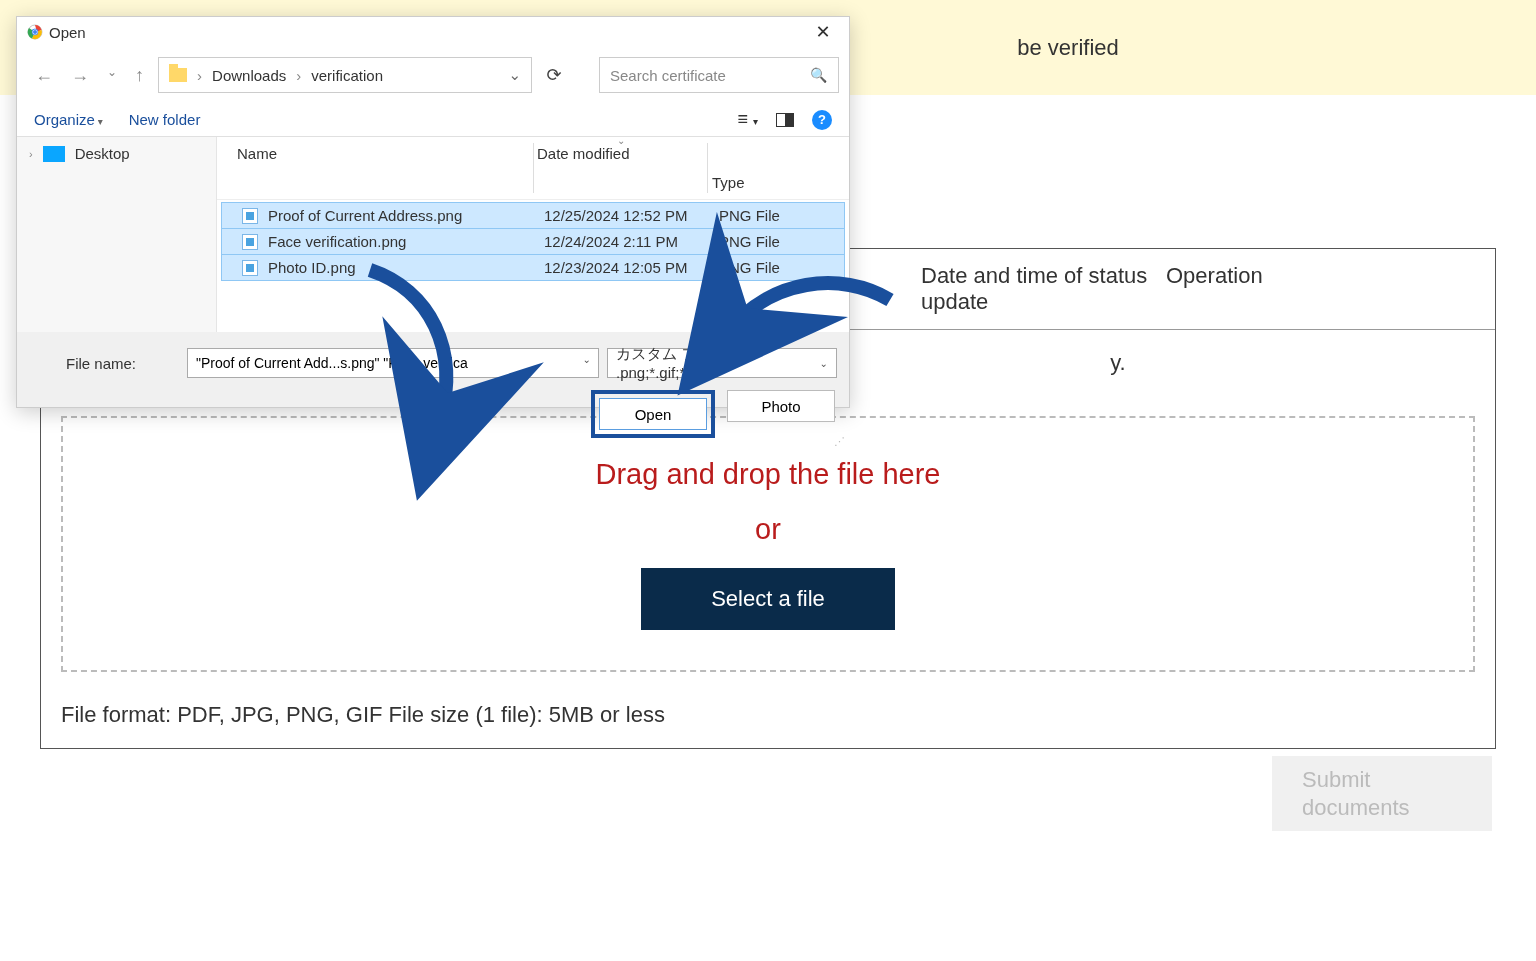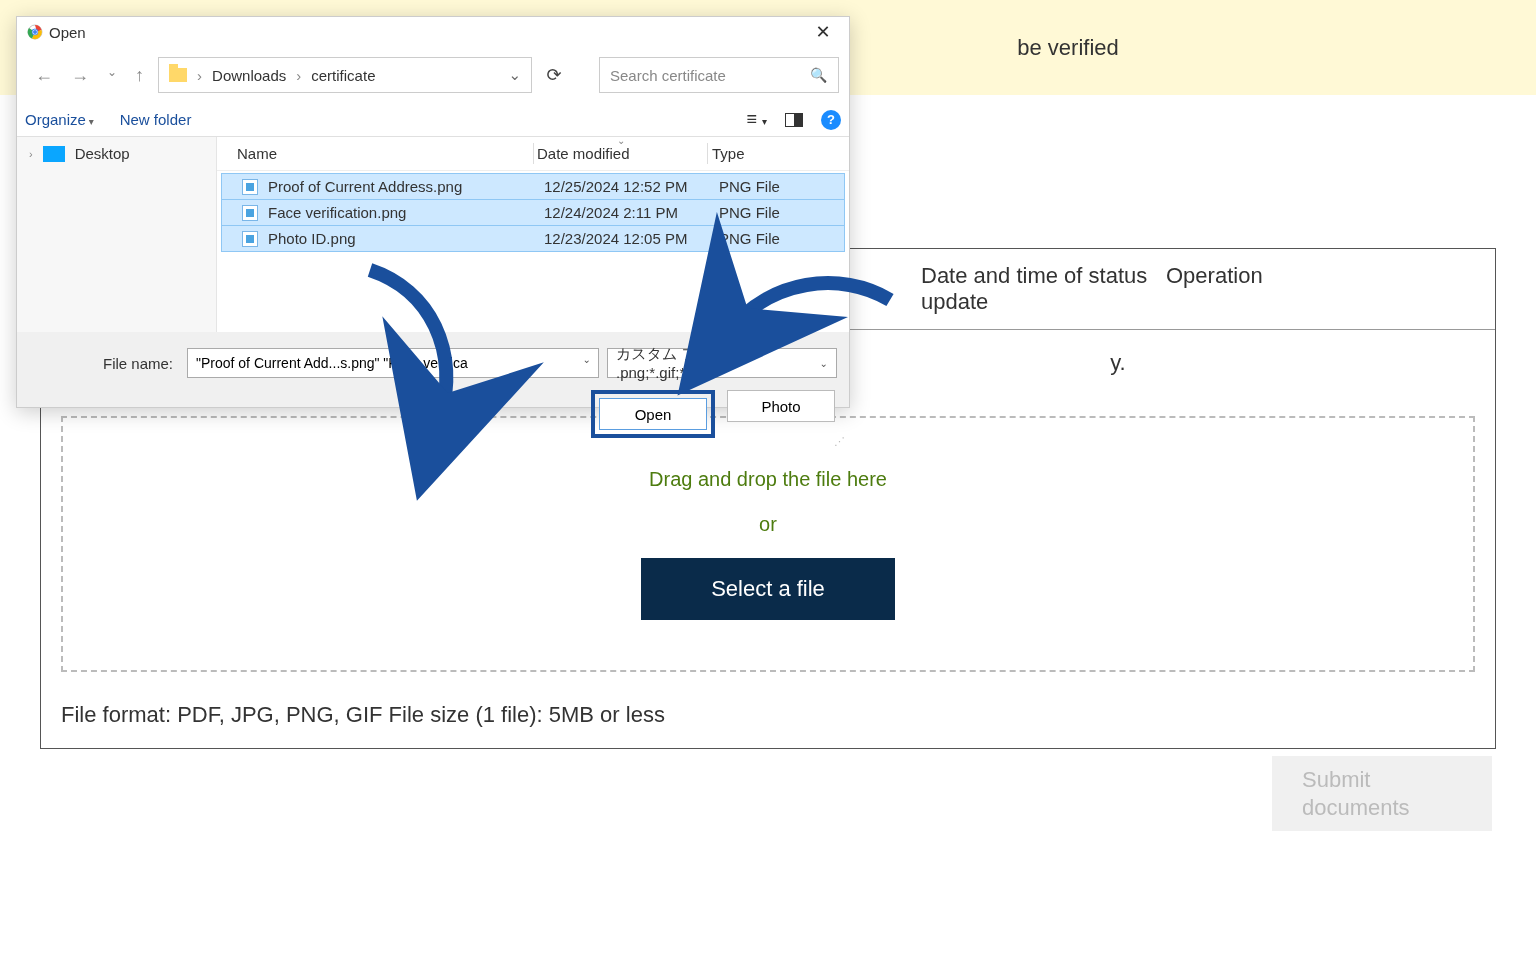--- a/index.html
+++ b/index.html
@@ -55,21 +55,21 @@
   .dropzone {
     margin: 20px;
     height: 256px;
     border: 2px dashed #bbb;
     display: flex;
     flex-direction: column;
     align-items: center;
     justify-content: center;
     gap: 22px;
   }
-  .dropzone .dz-text { font-size: 20px; color: #4d7c0f; }
+  .dropzone .dz-text { font-size: 29px; color: #b91c1c; }
   .select-file-btn {
     background: #0a2b4a;
     color: #fff;
     font-size: 22px;
     padding: 18px 70px;
     border: none;
     cursor: pointer;
   }
   .format-text {
     padding: 10px 20px 20px 20px;
@@ -151,56 +151,56 @@
     justify-content: space-between;
     color:#888;
     background:#fff;
     margin-left:23px;
   }
   .search-icon { font-size:14px; color:#444;}
   .dlg-toolbar {
     display:flex;
     align-items:center;
     justify-content: space-between;
-    padding: 6px 8px;
+    padding: 6px 17px;
     background:#fff;
   }
   .tb-left { display:flex; gap:26px; }
   .tb-left span { color:#1a4f9c; cursor:pointer; }
   .tb-left .organize::after { content:" \25BE"; font-size:10px; color:#666;}
   .tb-right { display:flex; gap:18px; align-items:center; }
   .tb-right .view-list { font-size:18px; color:#333; cursor:pointer;}
   .tb-right .view-list .vlcaret { font-size:10px;}
   .tb-right .view-pane { width:18px;height:14px;border:1px solid #333; display:inline-block; position:relative; cursor:pointer;}
   .tb-right .view-pane::after { content:""; position:absolute; right:0; top:0; bottom:0; width:8px; background:#333;}
   .tb-right .help { width:20px;height:20px;border-radius:50%;background:#1a8cff;color:#fff;display:flex;align-items:center;justify-content:center;font-size:13px;font-weight:bold;cursor:pointer;}
   .dlg-body { display:flex; height: 196px; background:#fff; border-top:1px solid #e0e0e0;}
   .sidebar { width: 200px; background:#f7f7f7; border-right:1px solid #e5e5e5;}
   .side-item { display:flex; align-items:center; gap:10px; padding:8px 12px; cursor:pointer;}
   .side-item .caret { color:#888; font-size:11px;}
   .desktop-icon { width:22px;height:16px;background:#0aa6ff;display:inline-block;}
   .file-area { flex:1; display:flex; flex-direction:column;}
   .columns { display:flex; padding: 8px 20px; color:#333; border-bottom:1px solid #eee; font-size:15px; position:relative;}
   .col-name { flex: 0 0 300px;}
   .col-date { flex: 0 0 175px;}
-  .col-type { flex: 1;}
+  .col-type { flex: 1; margin-top: 29px;}
   .col-sep { position:absolute; top:6px; bottom:6px; width:1px; background:#ddd;}
   .s1 { left: 316px;} .s2 { left: 490px;}
   .sort-caret { position:absolute; left:400px; top:-2px; font-size:10px; color:#888;}
   .file-rows { flex:1; overflow:hidden; padding-top:2px;}
   .file-row { display:flex; align-items:center; padding: 4px 20px; background:#cde8ff; border:1px solid #8fc7f4; margin:0 4px 0 4px; gap:0; cursor:pointer;}
   .file-row + .file-row { border-top:none;}
   .file-row .ficon { width:16px;height:16px;border:1px solid #7ab6e8;background:#fff;margin-right:10px;position:relative;}
   .file-row .ficon::after{content:"";position:absolute;top:3px;left:3px;right:3px;bottom:3px;background:#4aa3e0;}
   .file-row .fn { flex:0 0 276px;}
   .file-row .fd { flex:0 0 175px;}
   .file-row .ft { flex:1;}
   .dlg-footer { padding: 16px 12px 12px 12px; position:relative;}
   .fn-row { display:flex; align-items:center; gap:8px;}
-  .fn-label { width:150px; text-align:right; padding-right:6px;}
+  .fn-label { width:150px; text-align:center; padding-right:6px;}
   .fn-input { flex:1; border:1px solid #aaa; height:30px; padding:0 8px; background:#fff; font-size:14px;}
   .fn-input-wrap { position:relative; flex:1; display:flex;}
   .fn-input-caret { position:absolute; right:8px; top:6px; font-size:10px; color:#555;}
   .filter-select { width:230px; border:1px solid #aaa; height:30px; padding:0 8px; background:#fff; position:relative; display:flex; align-items:center;}
   .filter-select .fcaret{ margin-left:auto; font-size:10px; color:#555;}
   .btn-row { display:flex; justify-content:flex-end; gap:12px; margin-top:12px; padding-right:2px;}
   .dlg-btn { width:108px; height:32px; border:1px solid #bbb; background:#fff; cursor:pointer; font-size:15px;}
   .open-btn-highlight { border:4px solid #1a4f9c; padding:4px; display:inline-block;}
   .dlg-resize { position:absolute; right:4px; bottom:2px; font-size:11px; color:#bbb;}
 
@@ -259,21 +259,21 @@
       <span>←</span>
       <span>→</span>
       <span style="font-size:12px;">⌄</span>
       <span>↑</span>
     </div>
     <div class="breadcrumb">
       <span class="folder-icon"></span>
       <span class="bc-sep">›</span>
       <span>Downloads</span>
       <span class="bc-sep">›</span>
-      <span>certificate</span>
+      <span>verification</span>
       <span class="bc-dropdown">⌄</span>
     </div>
     <span class="refresh-btn">⟳</span>
     <div class="search-box">
       <span>Search certificate</span>
       <span class="search-icon">🔍</span>
     </div>
   </div>
 
   <div class="dlg-toolbar">

